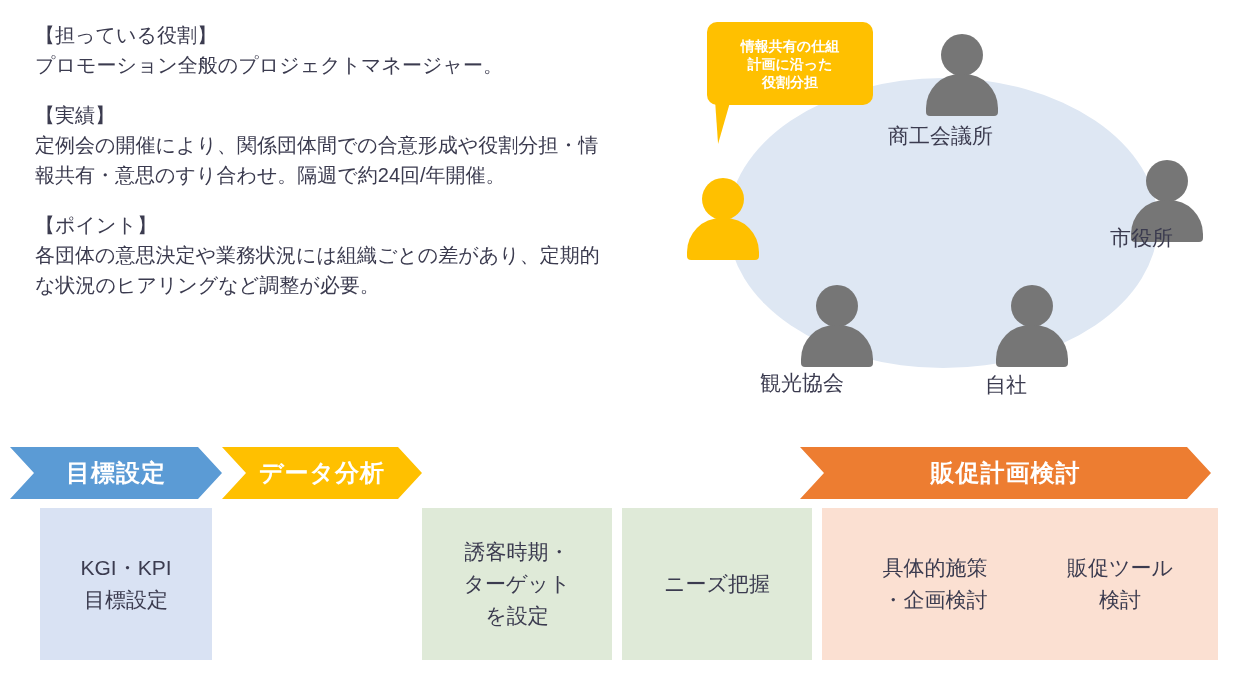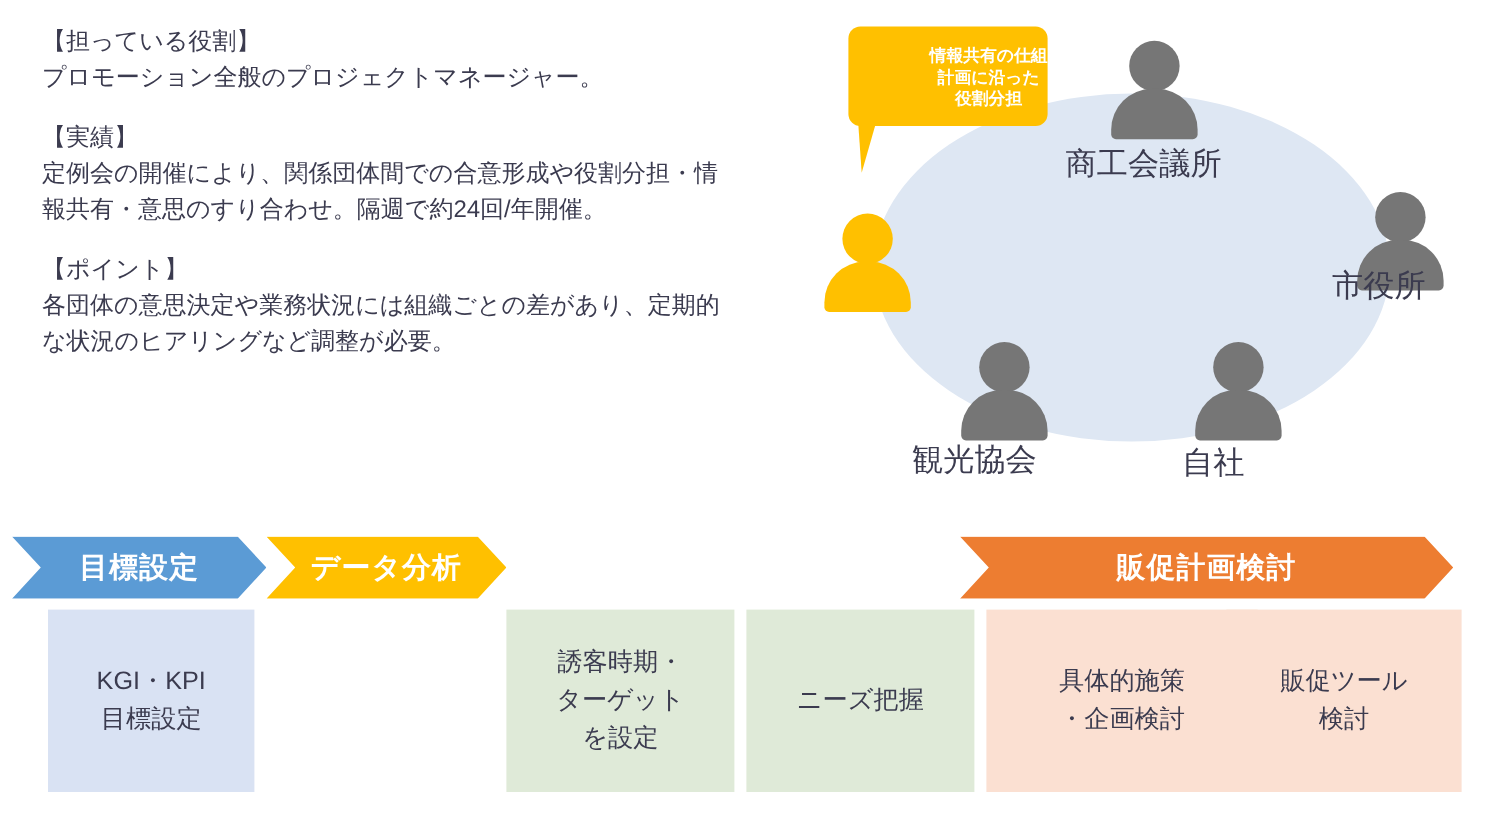--- a/index.html
+++ b/index.html
@@ -41,32 +41,32 @@
   .person.gray .head,.person.gray .body{background:#767676;}
   .person.orange .head,.person.orange .body{background:#FFC000;}
 
   .p-self{left:26px;top:178px;}
   .p-cci{left:265px;top:34px;}
   .p-city{left:470px;top:160px;}
   .p-kanko{left:140px;top:285px;}
   .p-jisha{left:335px;top:285px;}
 
   .plabel{
-    position:absolute;font-size:26px;line-height:26px;color:#3b3b4f;white-space:nowrap;
+    position:absolute;font-size:21px;line-height:26px;color:#3b3b4f;white-space:nowrap;
   }
   .l-cci{left:228px;top:123px;}
   .l-city{left:450px;top:225px;}
   .l-kanko{left:100px;top:370px;}
   .l-jisha{left:325px;top:372px;}
 
   
   #bubble{
     position:absolute;left:47px;top:22px;width:166px;height:83px;
     background:#FFC000;border-radius:10px;
-    display:flex;align-items:center;justify-content:flex-end;
+    display:flex;align-items:center;justify-content:center;
   }
   #bubble .btext{
     font-size:14px;line-height:18px;color:#ffffff;font-weight:bold;
     text-align:center;white-space:pre-line;
   }
   #bubble-tail{
     position:absolute;left:55px;top:100px;width:0;height:0;
     border-left:16px solid #FFC000;
     border-bottom:44px solid transparent;
     transform:rotate(-4deg);transform-origin:top left;

